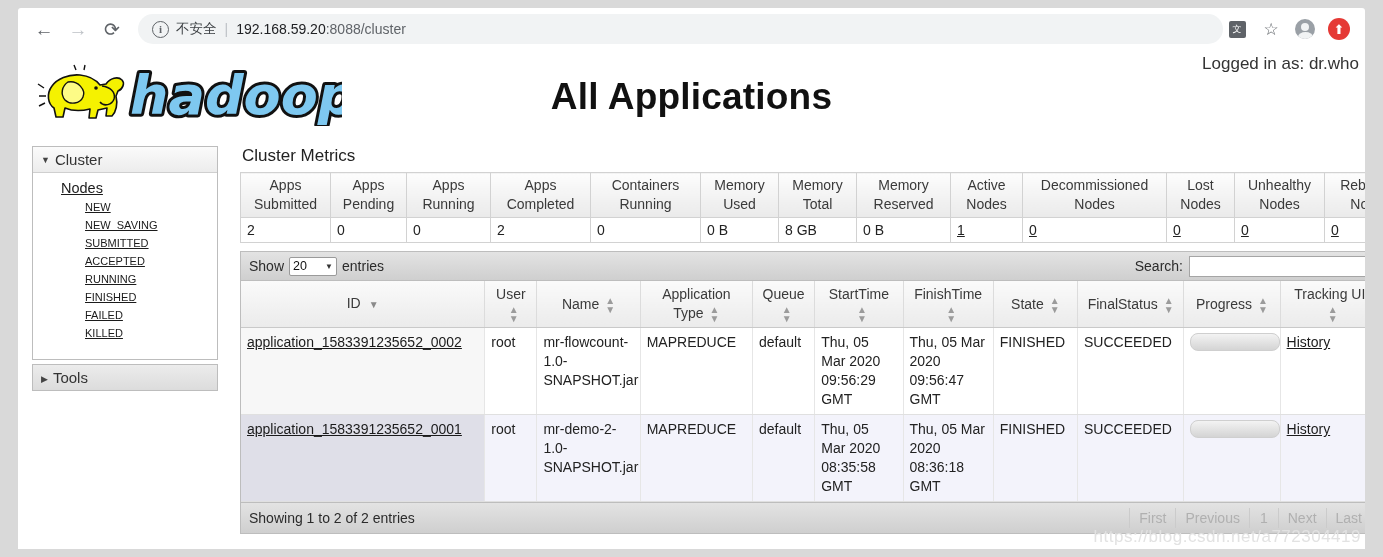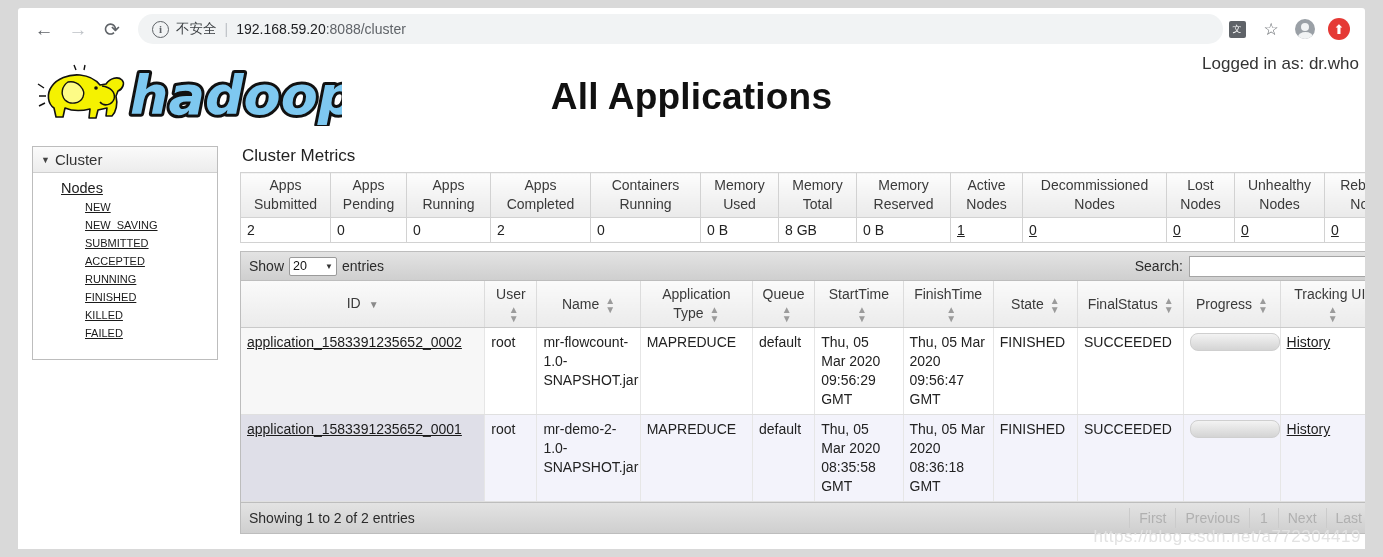--- a/index.html
+++ b/index.html
@@ -244,23 +244,28 @@
           <span class="caret-down">▼</span><span>Cluster</span>
         </div>
         <div class="panel-body">
           <a class="navlink" href="#">Nodes</a>
           <a class="navlink sub" href="#">NEW</a>
           <a class="navlink sub" href="#">NEW_SAVING</a>
           <a class="navlink sub" href="#">SUBMITTED</a>
           <a class="navlink sub" href="#">ACCEPTED</a>
           <a class="navlink sub" href="#">RUNNING</a>
           <a class="navlink sub" href="#">FINISHED</a>
+          <a class="navlink sub" href="#">FAILED</a>
           <a class="navlink sub" href="#">KILLED</a>
-          <a class="navlink sub" href="#">FAILED</a>
           <div class="navspace"></div>
+        </div>
+      </div>
+      <div class="tools-panel">
+        <div class="panel-head collapsed">
+          <span class="caret-right">▶</span><span>Tools</span>
         </div>
       </div>
     </div>
 
     <div class="main">
 
       <div class="section-title">Cluster Metrics</div>
 
       <table class="metrics">
         <colgroup>

